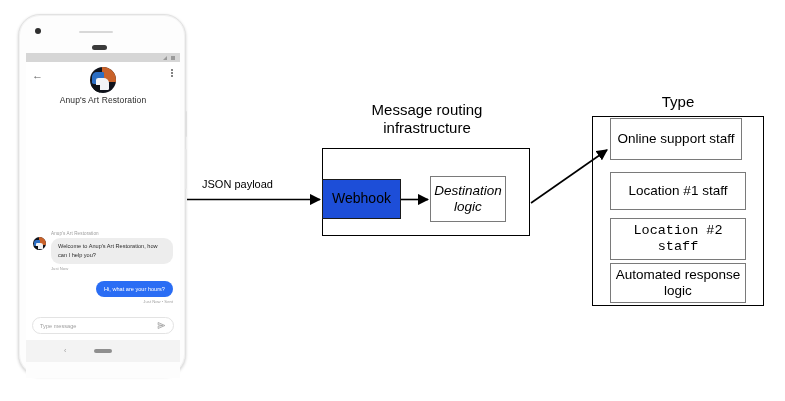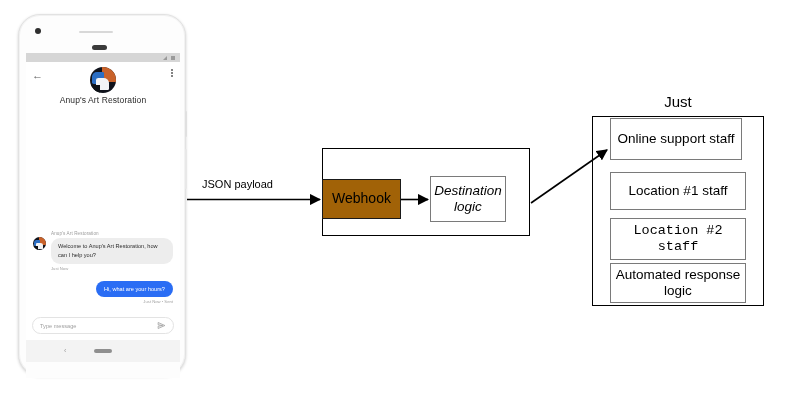--- a/index.html
+++ b/index.html
@@ -308,21 +308,21 @@
     align-items: center;
     justify-content: center;
     text-align: center;
     font-size: 13.5px;
     line-height: 1.22;
     color: #000;
   }
   .dg-box-black {
     position: absolute;
     box-sizing: border-box;
-    background: #a16207;
+    background: #1d4ed8;
     border: 1.6px solid #1a1a1a;
     display: flex;
     align-items: center;
     justify-content: center;
     text-align: center;
     font-size: 14px;
     line-height: 1.22;
     color: #000;
   }
   .edge-label {
@@ -408,30 +408,31 @@
   <div class="navbar">
     <div class="nav-back">‹</div>
     <div class="nav-home"></div>
   </div>
   <div class="phone-chin"></div>
 </div>
 
 <div class="edge-label" style="left:202px; top:178px;">JSON payload</div>
 
 <div class="dg-label" style="left:322px; top:101px; width:210px;">
-  <br>
+  <span>Message routing</span><br>
+  <span>infrastructure</span>
 </div>
 
 <div class="dg-box" style="left:322px; top:148px; width:208px; height:88px;"></div>
 
 <div class="dg-box-black" style="left:322px; top:179px; width:79px; height:40px;">Webhook</div>
 
 <div class="dg-box-gray" style="left:430px; top:176px; width:76px; height:46px;font-style:italic;">Destination logic</div>
 
-<div class="dg-label" style="left:592px; top:93px; width:172px;">Just</div>
+<div class="dg-label" style="left:592px; top:93px; width:172px;">Type</div>
 
 <div class="dg-box" style="left:592px; top:116px; width:172px; height:190px;"></div>
 
 <div class="dg-box-gray" style="left:610px; top:118px; width:132px; height:42px;">Online support staff</div>
 
 <div class="dg-box-gray" style="left:610px; top:172px; width:136px; height:38px;">Location #1 staff</div>
 
 <div class="dg-box-gray" style="left:610px; top:218px; width:136px; height:42px;font-family:Liberation Mono, monospace;">Location #2 staff</div>
 
 <div class="dg-box-gray" style="left:610px; top:263px; width:136px; height:40px;">Automated response logic</div>

